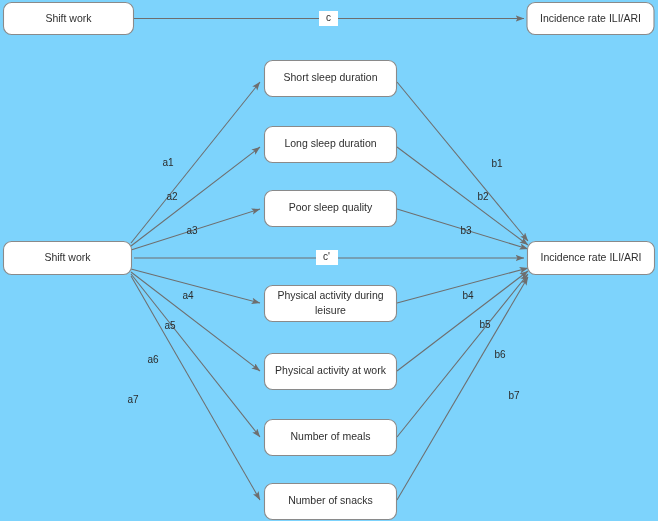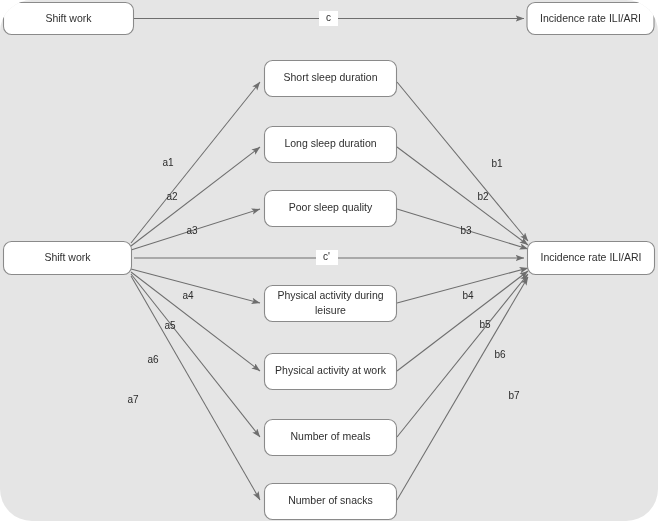--- a/index.html
+++ b/index.html
@@ -4,24 +4,23 @@
 <style>
   html, body {
     margin: 0;
     padding: 0;
     background: #ffffff;
   }
   #diagram-root {
     position: relative;
     width: 658px;
     height: 521px;
-    background: #e5e5e5;
+    background: #7dd3fc;
     font-family: "Liberation Sans", sans-serif;
     overflow: hidden;
-    border-radius: 32px;
   }
   svg#mediation-svg {
     display: block;
     width: 658px;
     height: 521px;
   }
   .node-box {
     fill: #ffffff;
     stroke: #8a8a8a;
     stroke-width: 1.1;

